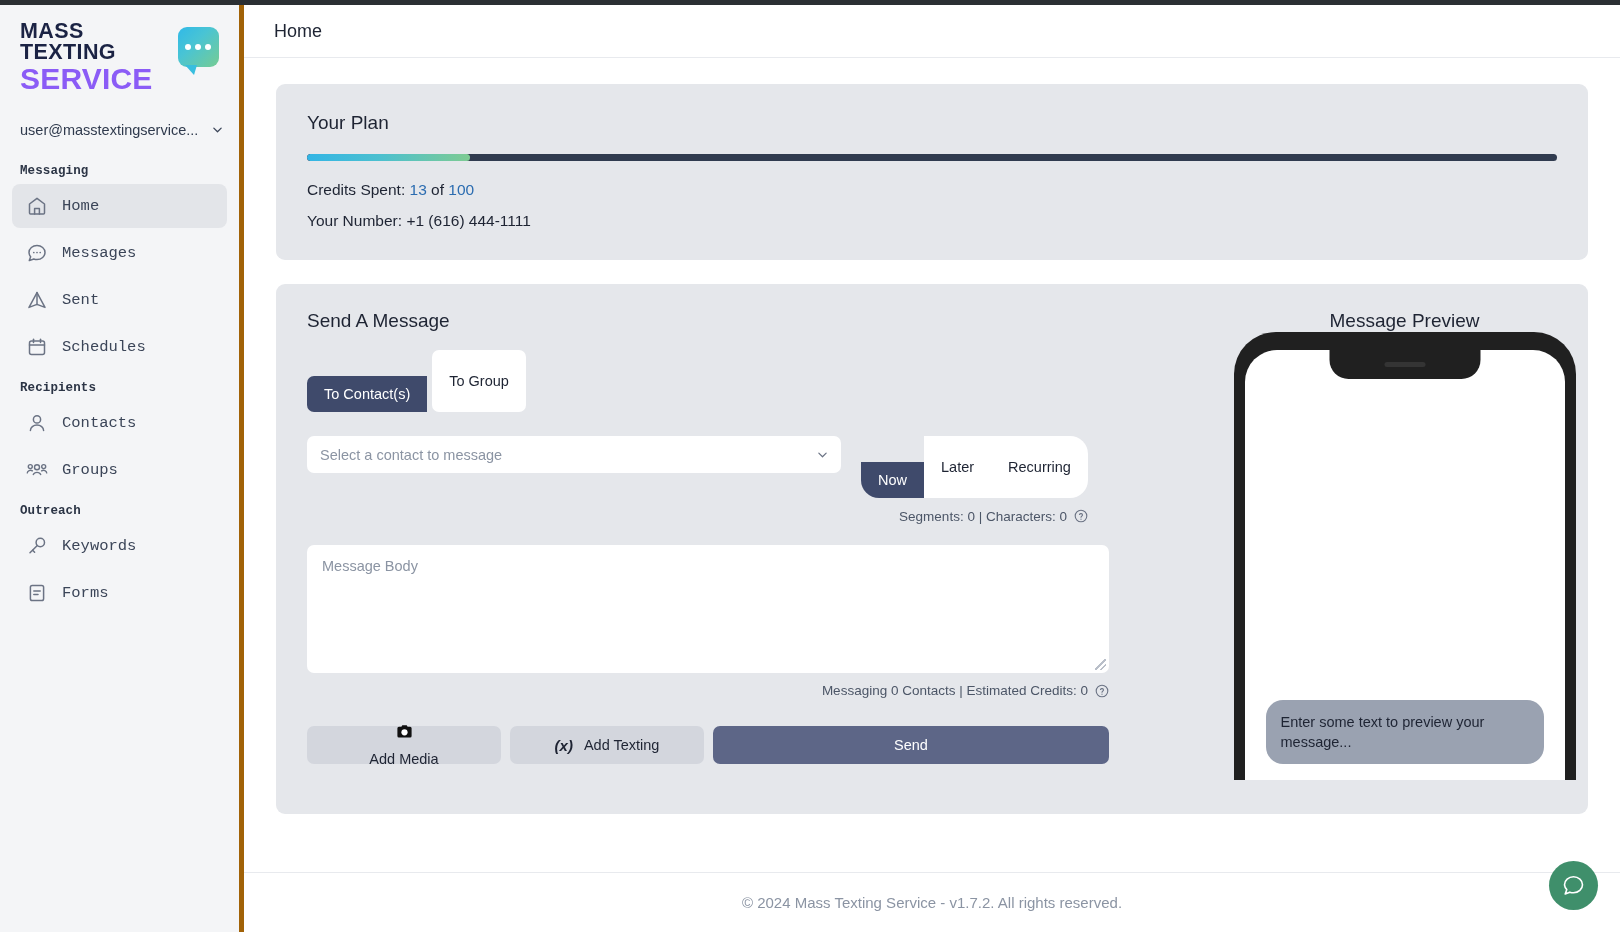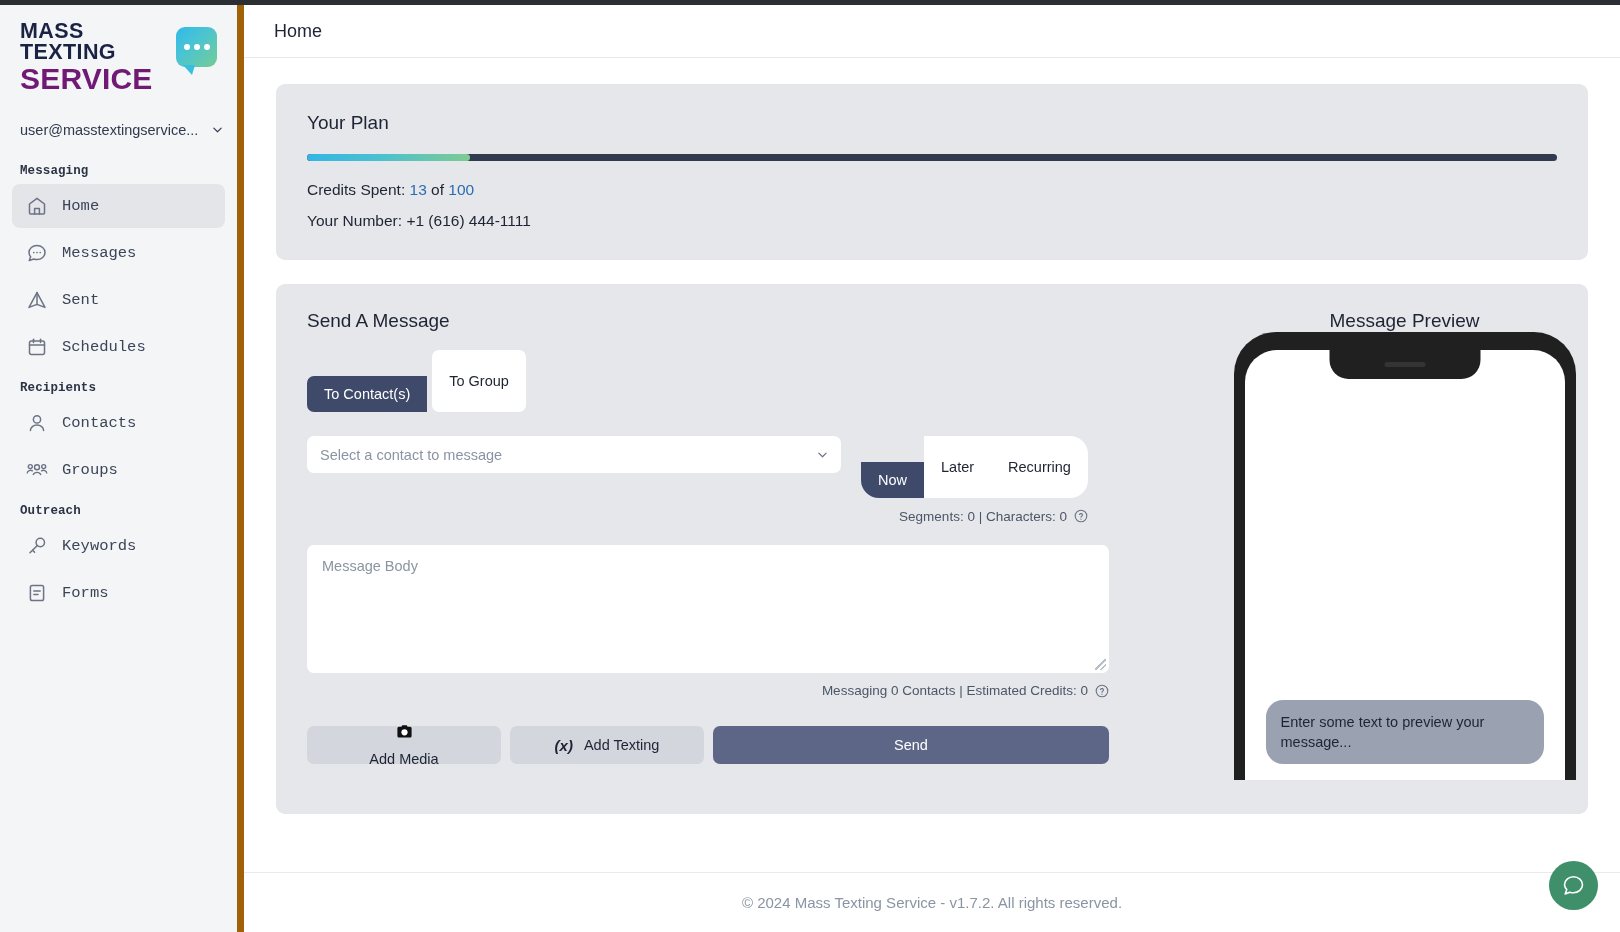--- a/index.html
+++ b/index.html
@@ -8,32 +8,32 @@
     font-family: "Liberation Sans", sans-serif;
     background: #ffffff;
     overflow: hidden;
   }
   .app { position: relative; width: 1620px; height: 932px; display: flex; }
   .topstrip { position: absolute; top: 0; left: 0; width: 1620px; height: 5px; background: #2b2f33; z-index: 50; }
 
   
   .sidebar {
     width: 244px; height: 932px; background: #f4f5f7;
-    border-right: 7px solid #a16207;
+    border-right: 5px solid #a16207;
     padding-top: 5px; flex-shrink: 0;
   }
   .logo-wrap { padding: 16px 20px 0 20px; }
   .logo { display: flex; align-items: flex-start; gap: 9px; }
   .logo-text { line-height: 0.98; }
   .logo-l1 {
     font-size: 21.5px; font-weight: 800; color: #1b2344;
     letter-spacing: 0.4px;
   }
   .logo-l2 {
-    font-size: 30px; font-weight: 800; color: #701a75;
+    font-size: 30px; font-weight: 800; color: #8b5cf6;
     letter-spacing: 0.2px; margin-top: 1px;
   }
   .logo-bubble {
     width: 46px; height: 40px; margin-top: 6px;
     background: linear-gradient(135deg, #30b9e8 0%, #49c4d4 40%, #76cc93 100%);
     border-radius: 9px; position: relative;
     display: flex; align-items: center; justify-content: center; gap: 4px;
   }
   .logo-bubble:after {
     content: ""; position: absolute; left: 7px; bottom: -8px;

